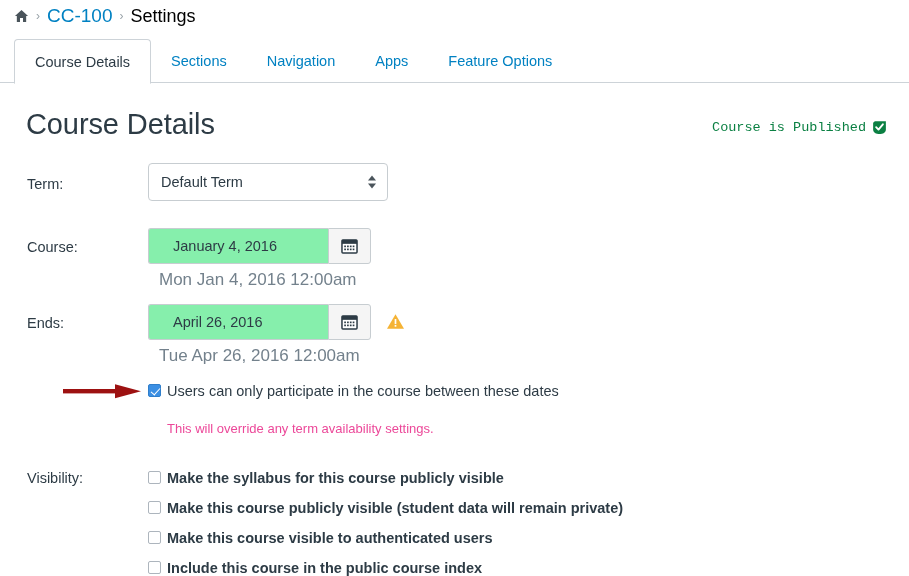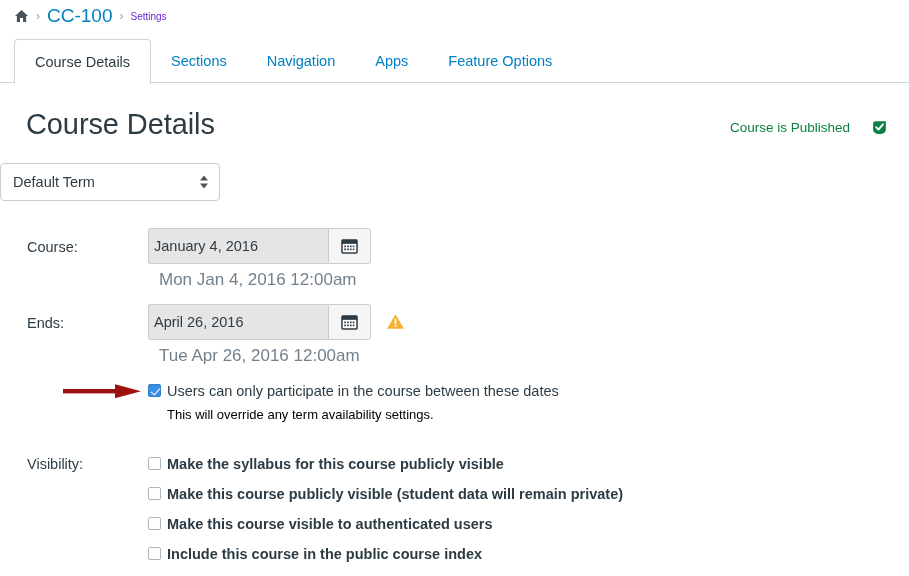--- a/index.html
+++ b/index.html
@@ -28,22 +28,22 @@
     font-size: 12px;
     margin: 0 7px;
     line-height: 1;
   }
   .crumb-link {
     color: #0081c2;
     text-decoration: none;
     font-size: 19px;
   }
   .crumb-current {
-    color: #6d28d9;
-    font-size: 10px;
+    color: #000000;
+    font-size: 18px;
   }
 
   
   .tabs {
     position: relative;
     margin-top: 13px;
     height: 44px;
     padding-left: 14px;
     display: flex;
     align-items: stretch;
@@ -86,24 +86,25 @@
     font-size: 29px;
     font-weight: normal;
     color: #2d3b45;
     margin: 0;
     line-height: 1.1;
     letter-spacing: -0.1px;
   }
   .publish-status {
     display: flex;
     align-items: center;
-    gap: 22px;
+    gap: 6px;
     color: #0b8043;
     font-size: 13.5px;
     margin-top: 11px;
+    font-family: Liberation Mono, monospace;
   }
   .publish-badge {
     display: inline-block;
     width: 15px; height: 15px;
     position: relative;
   }
 
   
   .form {
     padding: 22px 0 0 0;
@@ -120,21 +121,21 @@
     line-height: 20px;
   }
   .form-field { flex: 1; }
 
   
   .row-term { margin-bottom: 0; height: 51px; }
   .row-term .form-label { padding-top: 11px; }
 
   .select-box {
     position: relative;
-    width: 220px;
+    width: 240px;
     height: 38px;
     border: 1px solid #c7cdd1;
     border-radius: 4px;
     background: #ffffff;
     display: flex;
     align-items: center;
     padding: 0 12px;
     font-size: 14.5px;
     color: #2d3b45;
     cursor: pointer;
@@ -167,22 +168,22 @@
   .date-group {
     display: flex;
     align-items: center;
   }
   .date-input {
     width: 180px;
     height: 36px;
     border: 1px solid #c7cdd1;
     border-right: none;
     border-radius: 3px 0 0 3px;
-    background: #e5e5e5;
-    padding: 0 5px;
+    background: #86efac;
+    padding: 0 24px;
     font-size: 14.5px;
     color: #2d3b45;
     font-family: "Liberation Sans", sans-serif;
     outline: none;
   }
   .date-btn {
     width: 43px;
     height: 36px;
     border: 1px solid #c7cdd1;
     border-radius: 0 3px 3px 0;
@@ -238,22 +239,22 @@
     transform: rotate(42deg);
   }
   .cb-label {
     font-size: 14.5px;
     color: #2d3b45;
     line-height: 20px;
     cursor: pointer;
   }
   .cb-sub {
     font-size: 13px;
-    color: #000000;
-    margin-top: 6px;
+    color: #ec4899;
+    margin-top: 20px;
   }
 
   
   .ann-arrow {
     position: absolute;
     left: -85px;
     top: 50%;
     transform: translateY(-50%);
     width: 80px;
     height: 16px;
@@ -313,20 +314,21 @@
         <path d="M3 1.2 L14.8 1.2 L14.8 10 C14.8 13.4 11.6 14.8 8 14.8 C4.4 14.8 1.2 13.4 1.2 10 L1.2 3 Z" fill="#0b8043"></path>
         <path d="M4.4 7.6 L6.9 10.2 L11.6 4.6" stroke="#ffffff" stroke-width="2" fill="none" stroke-linecap="round" stroke-linejoin="round"></path>
       </svg>
     </span>
   </div>
 </div>
 
 <div class="form">
 
   <div class="form-row row-term">
+    <div class="form-label">Term:</div>
     <div class="form-field">
       <div class="select-box">
         <span>Default Term</span>
         <span class="select-arrows">
           <span class="arrow-up"></span>
           <span class="arrow-down"></span>
         </span>
       </div>
     </div>
   </div>

